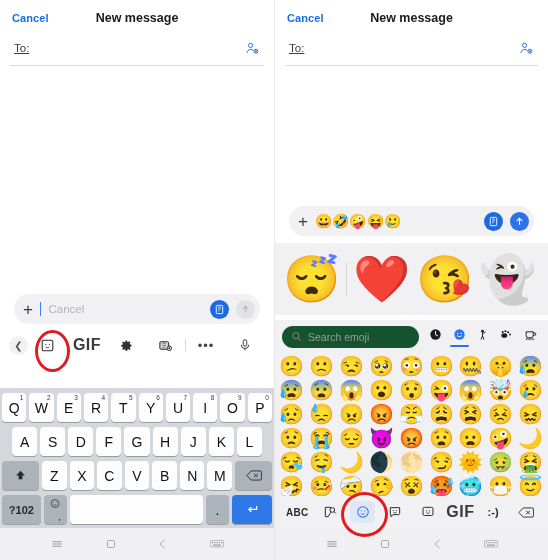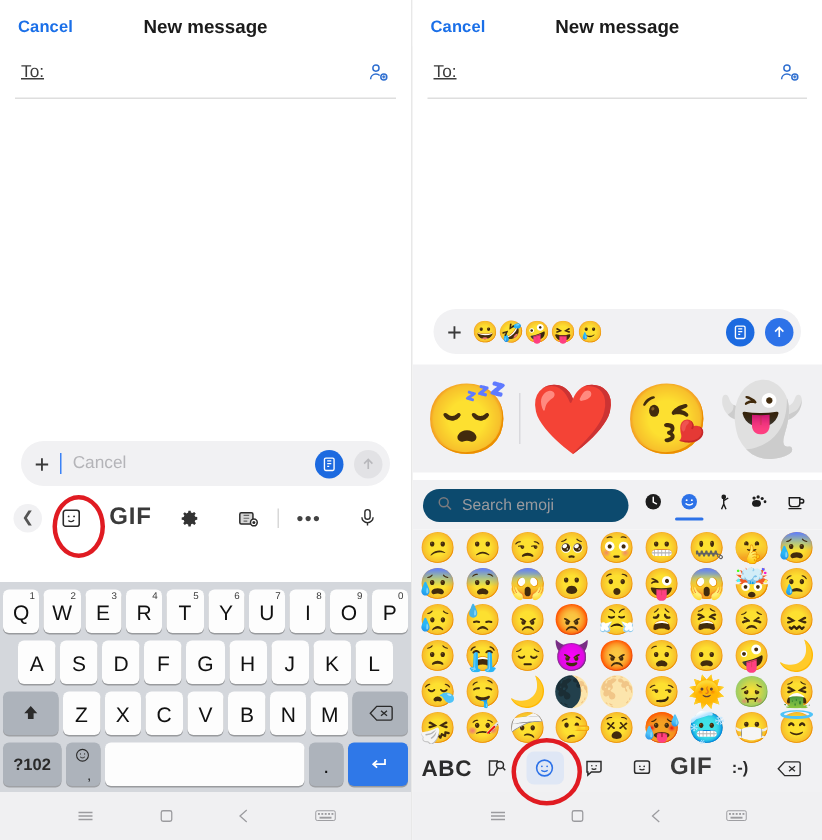--- a/index.html
+++ b/index.html
@@ -158,21 +158,21 @@
   .sticker-preview .st { font-size: 46px; line-height: 1; flex: 0 0 auto; }
   .sticker-sep { width: 1px; height: 34px; background: #d9d9dd; flex: 0 0 auto; }
 
   .emoji-search-row {
     position: absolute; left: 0; right: 0; top: 320px;
     height: 33px; background: #f1f1f3;
     display: flex; align-items: center;
     padding: 0 7px; gap: 6px;
   }
   .search-pill {
-    background: #0c4a6e;
+    background: #14532d;
     border-radius: 14px;
     height: 22px;
     flex: 0 0 137px;
     display: flex; align-items: center;
     padding: 0 9px; gap: 6px;
   }
   .search-pill .ph { font-size: 10.5px; color: #9a9a9e; }
   .cat-icons { display: flex; align-items: center; gap: 11px; padding-left: 4px; }
   .cat {
     color: #2c2c2c; display: flex; align-items: center; justify-content: center;
@@ -200,21 +200,21 @@
   .emoji-bottom-bar {
     position: absolute; left: 0; right: 0; bottom: 32px;
     height: 32px; background: #f1f1f3;
     display: flex; align-items: center;
     padding: 0 6px;
   }
   .ebb-item {
     flex: 1; display: flex; align-items: center; justify-content: center;
     color: #2b2b2b; font-size: 11px; position: relative;
   }
-  .ebb-item.abc { font-size: 15px; font-weight: 700; letter-spacing: .4px; }
+  .ebb-item.abc { font-size: 10px; font-weight: 700; letter-spacing: .4px; }
   .ebb-item .hl {
     width: 25px; height: 22px; border-radius: 5px;
     background: #dfe7f5;
     display: flex; align-items: center; justify-content: center;
     color: #2d72e8;
   }
   .ebb-item.smiley-text { font-size: 11px; font-weight: 600; }
 
   
   .red-ring {

